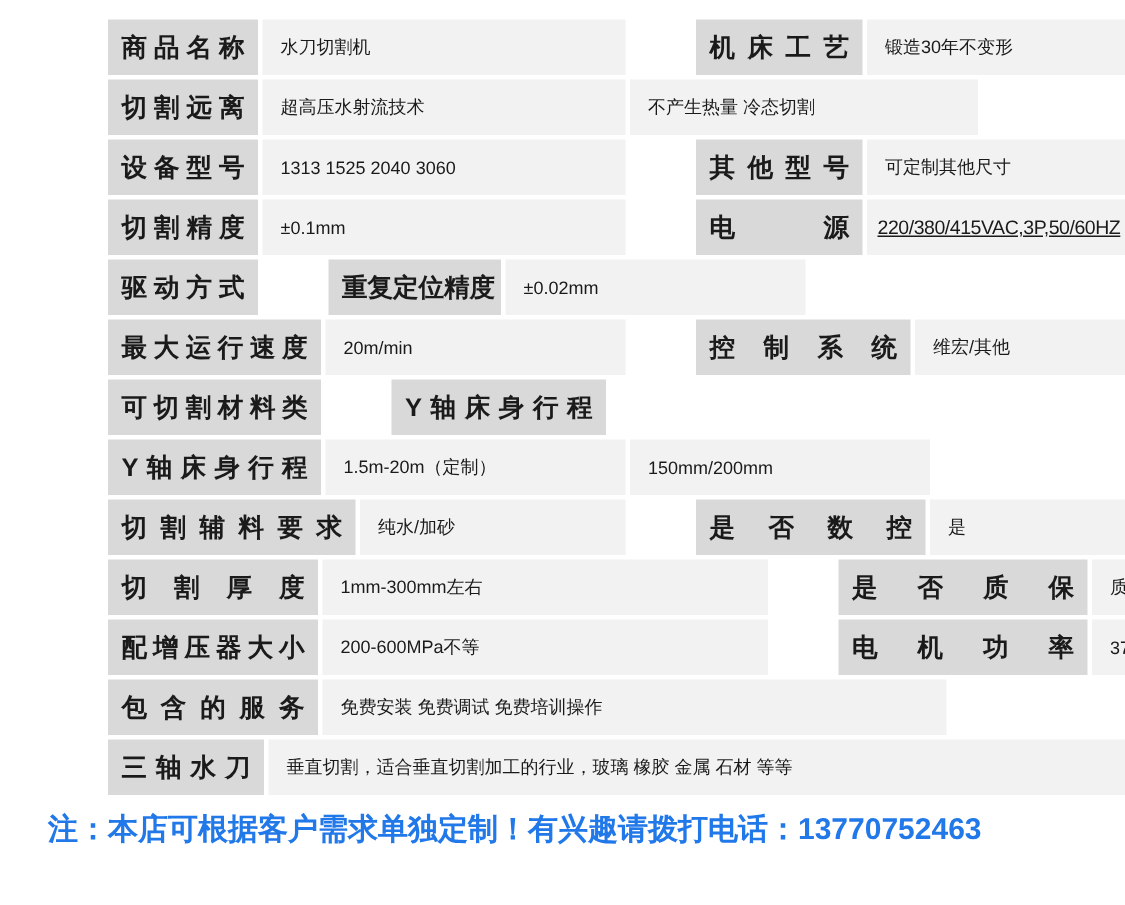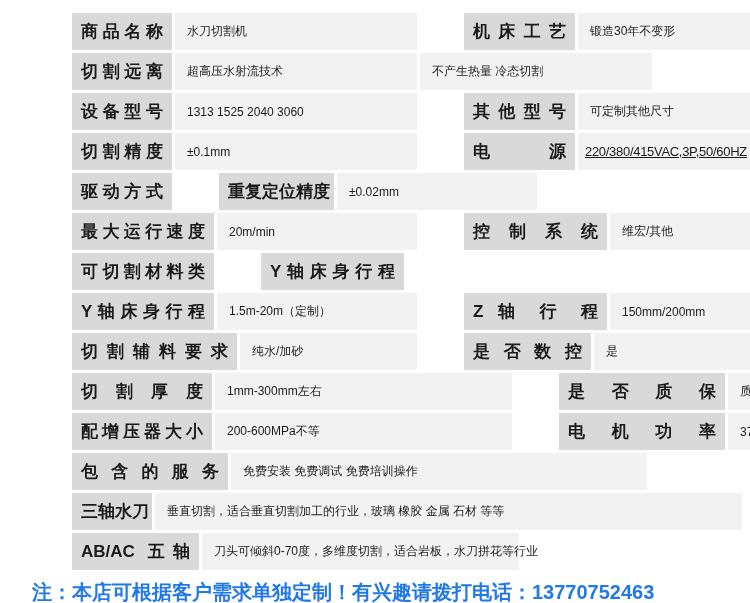--- a/index.html
+++ b/index.html
@@ -50,24 +50,24 @@
     background:var(--value-bg);
     font-size:12px;
     padding:0 12px;
     white-space:pre;
   }
   .value span{white-space:pre;}
   
   .g1 .c1{width:100px}.g1 .v1{width:242px}.g1 .c2{width:111px}.g1 .v2{width:232px}
   .g2 .c1{width:100px}.g2 .v1{width:242px}.g2 .c2{width:115px}.g2 .v2{width:200px}
   .g3 .c1{width:142px}.g3 .v1{width:200px}.g3 .c2{width:143px}.g3 .v2{width:200px}
-  .g4 .c1{width:165px}.g4 .v1{width:177px}.g4 .c2{width:127px}.g4 .v2{width:200px}
+  .g4 .c1{width:165px}.g4 .v1{width:177px}.g4 .c2{width:153px}.g4 .v2{width:200px}
   .g5 .c1{width:140px}.g5 .v1{width:297px}.g5 .c2{width:166px}.g5 .v2{width:104px}
-  .g6 .c1{width:156px}.g6 .v1{width:416px}
-  .g7 .c1{width:80px}.g7 .v1{width:587px}
+  .g6 .c1{width:140px}.g6 .v1{width:416px}
+  .g7 .c1{width:104px}.g7 .v1{width:587px}
   .g8 .c1{width:127px}.g8 .v1{width:317px;overflow:visible}
   .r4 .v2{padding:0 7px;font-size:13px;letter-spacing:-0.3px;text-decoration:underline;}
   .note{
     margin:9px 0 0 32px;
     font-size:20px;
     font-weight:bold;
     color:var(--note);
     white-space:pre;
   }
   .note .phone{color:var(--note);}
@@ -146,23 +146,20 @@
     <div class="cell label c2">
         <span>Y轴床身行程</span>
       </div>
   </div>
 
   <div class="row g3 r8">
     <div class="cell label c1">
         <span>Y轴床身行程</span>
       </div>
     <div class="cell value v1"><span>1.5m-20m（定制）</span></div>
-    <div class="cell label c2">
-        <span>Z 轴 行 程</span>
-      </div>
     <div class="cell value v2"><span>150mm/200mm</span></div>
   </div>
 
   <div class="row g4 r9">
     <div class="cell label c1">
         <span>切割辅料要求</span>
       </div>
     <div class="cell value v1"><span>纯水/加砂</span></div>
     <div class="cell label c2">
         <span>是 否 数 控</span>
@@ -199,22 +196,16 @@
     <div class="cell value v1"><span>免费安装 免费调试 免费培训操作</span></div>
   </div>
 
   <div class="row g7 r13">
     <div class="cell label c1">
         <span>三轴水刀</span>
       </div>
     <div class="cell value v1"><span>垂直切割，适合垂直切割加工的行业，玻璃 橡胶 金属 石材 等等</span></div>
   </div>
 
-  <div class="row g8 r14">
-    <div class="cell label c1">
-        <span>AB/AC 五轴</span>
-      </div>
-    <div class="cell value v1"><span>刀头可倾斜0-70度，多维度切割，适合岩板，水刀拼花等行业</span></div>
-  </div>
 
   <div class="note"><span>注：本店可根据客户需求单独定制！有兴趣请拨打电话：</span><span class="phone">13770752463</span></div>
 
 </div>
 
 </body></html>

